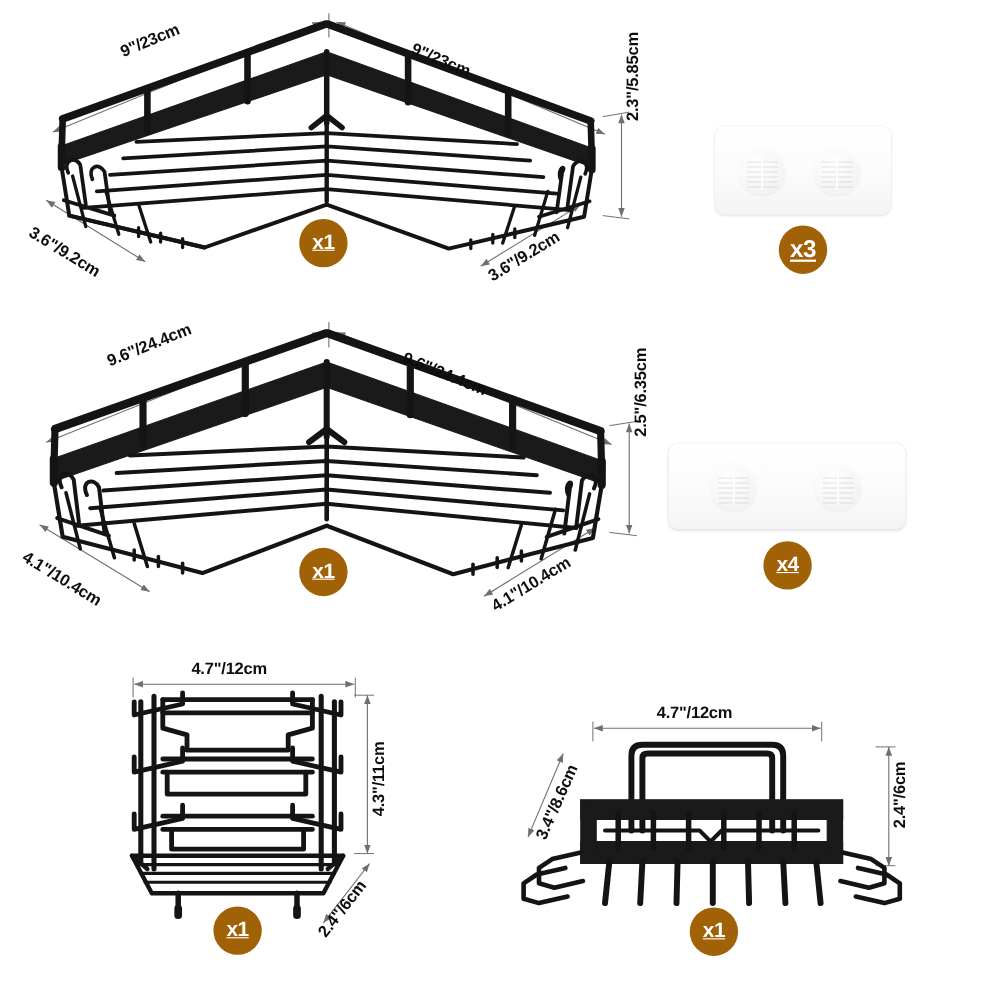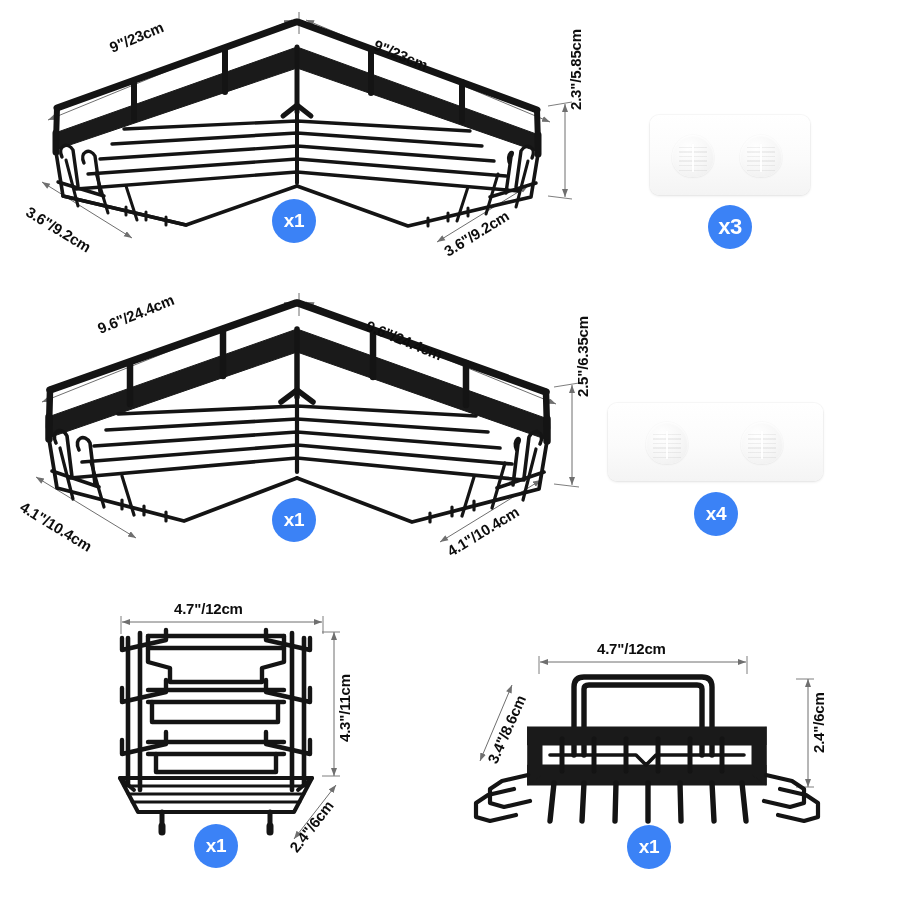--- a/index.html
+++ b/index.html
@@ -30,29 +30,30 @@
     font-weight: 700;
     color: #0d0d0d;
     white-space: nowrap;
     letter-spacing: -0.2px;
   }
 
   
   .badge {
     position: absolute;
     border-radius: 50%;
-    background: #3b82f6;
+    background: #a16207;
     color: #ffffff;
     display: flex;
     align-items: center;
     justify-content: center;
     font-family: "Liberation Sans", sans-serif;
     font-weight: 700;
     letter-spacing: -0.4px;
     box-sizing: border-box;
+    text-decoration: underline;
   }
 
   
   .sticker {
     position: absolute;
     background: #fdfdfd;
     border-radius: 9px;
     box-shadow: 0 1px 3px rgba(0,0,0,0.10), 0 0 0 1px rgba(0,0,0,0.025);
   }
   .sticker-inner {

